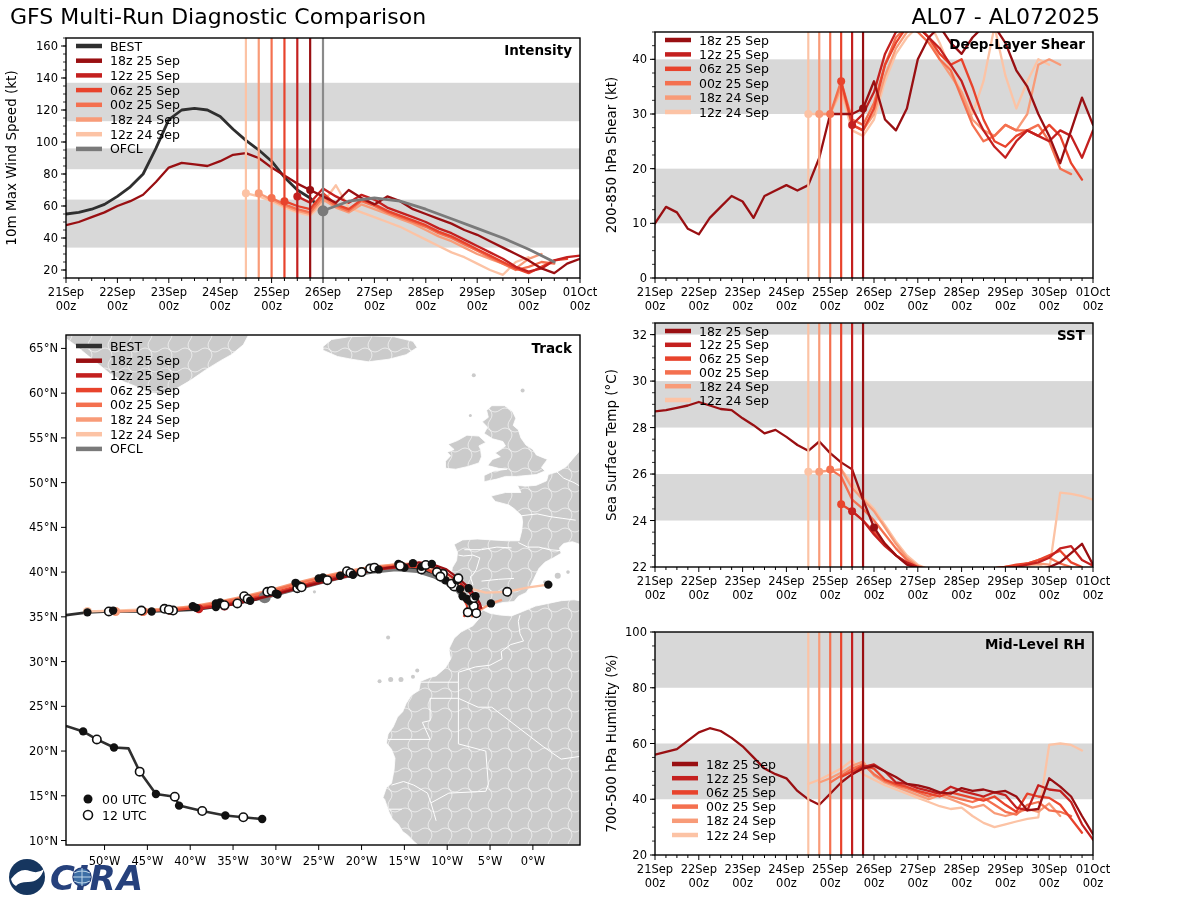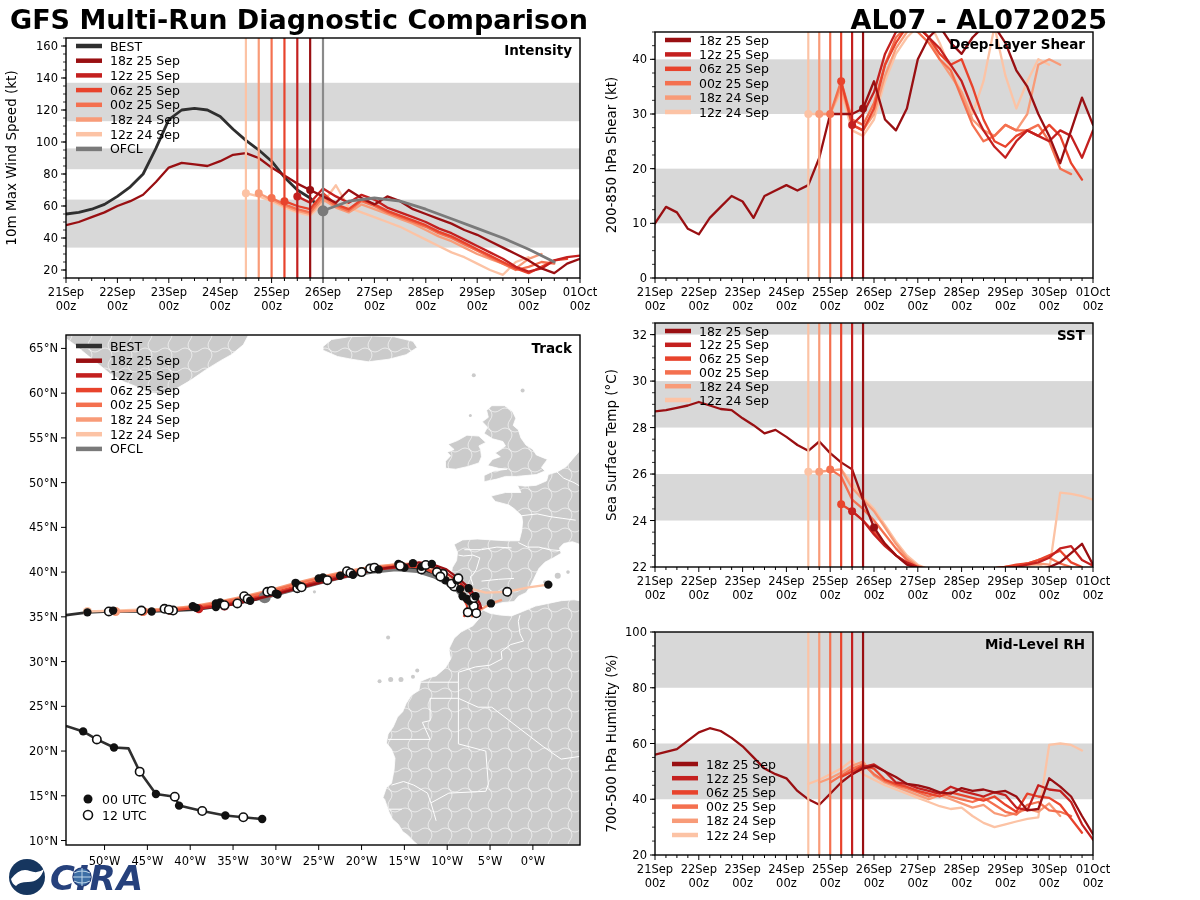--- a/index.html
+++ b/index.html
@@ -1,20 +1,20 @@
 <!DOCTYPE html>
 <html><head>
 <meta charset="utf-8">
 <style>
   html,body{margin:0;padding:0;background:#ffffff;}
   body{width:1200px;height:900px;position:relative;font-family:"DejaVu Sans",sans-serif;overflow:hidden;}
   #stage{position:absolute;left:0;top:0;width:1200px;height:900px;}
-  .hdr{position:absolute;top:4px;font-size:27px;font-weight:bold;color:#000;white-space:nowrap;}
+  .hdr{position:absolute;top:4px;font-size:22px;font-weight:normal;color:#000;white-space:nowrap;}
   #hdr-left{left:10px;}
-  #hdr-right{left:0;width:1100px;text-align:right;padding-left:7px;}
+  #hdr-right{left:0;width:1100px;text-align:right;}
   svg text{font-family:"DejaVu Sans",sans-serif;}
 </style>
 </head>
 <body>
 
 <div id="stage">
   <div id="hdr-left" class="hdr">GFS Multi-Run Diagnostic Comparison</div>
   <div id="hdr-right" class="hdr">AL07 - AL072025</div>
   <svg id="figure" width="1200" height="900" viewBox="0 0 1200 900">
       <defs>

